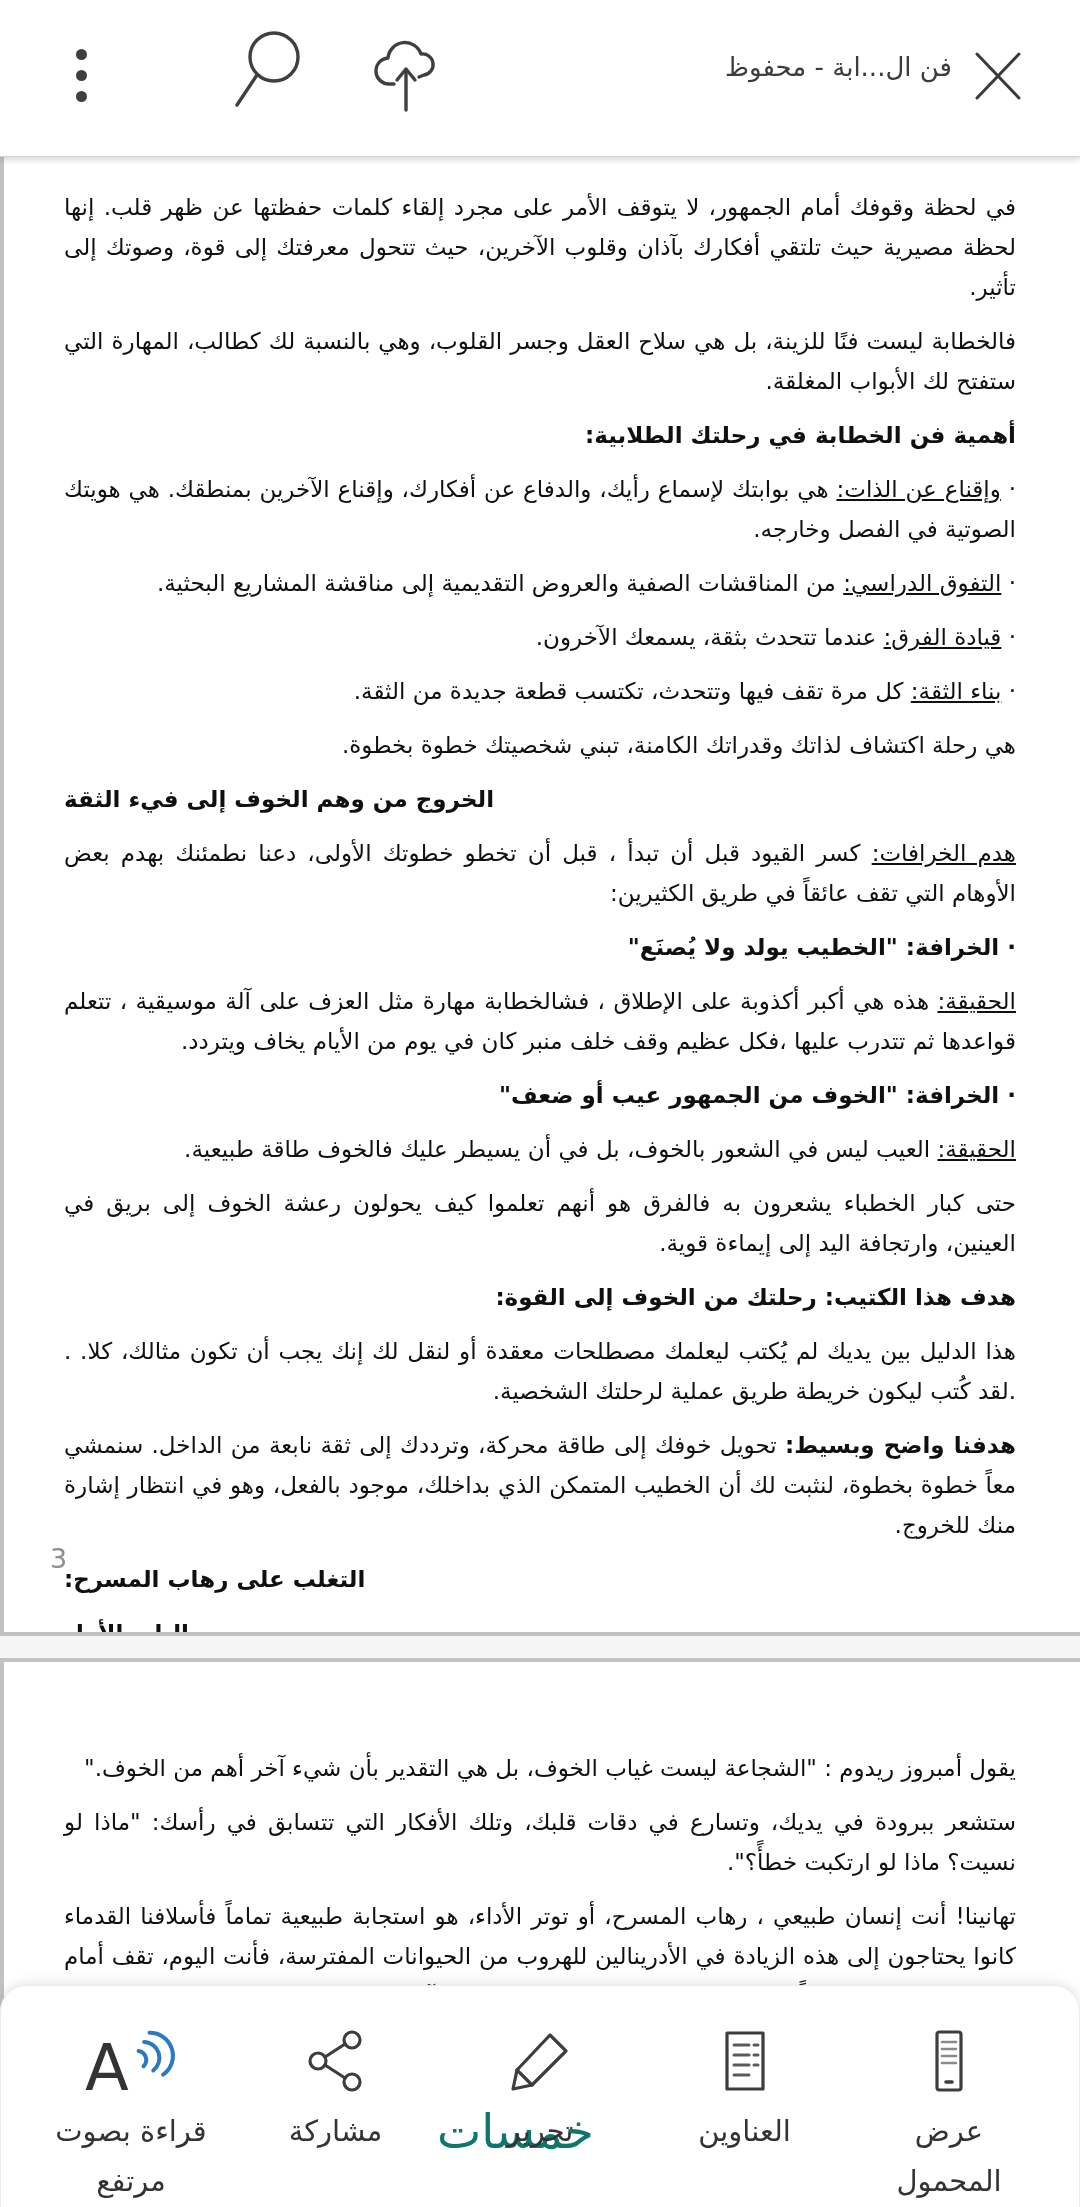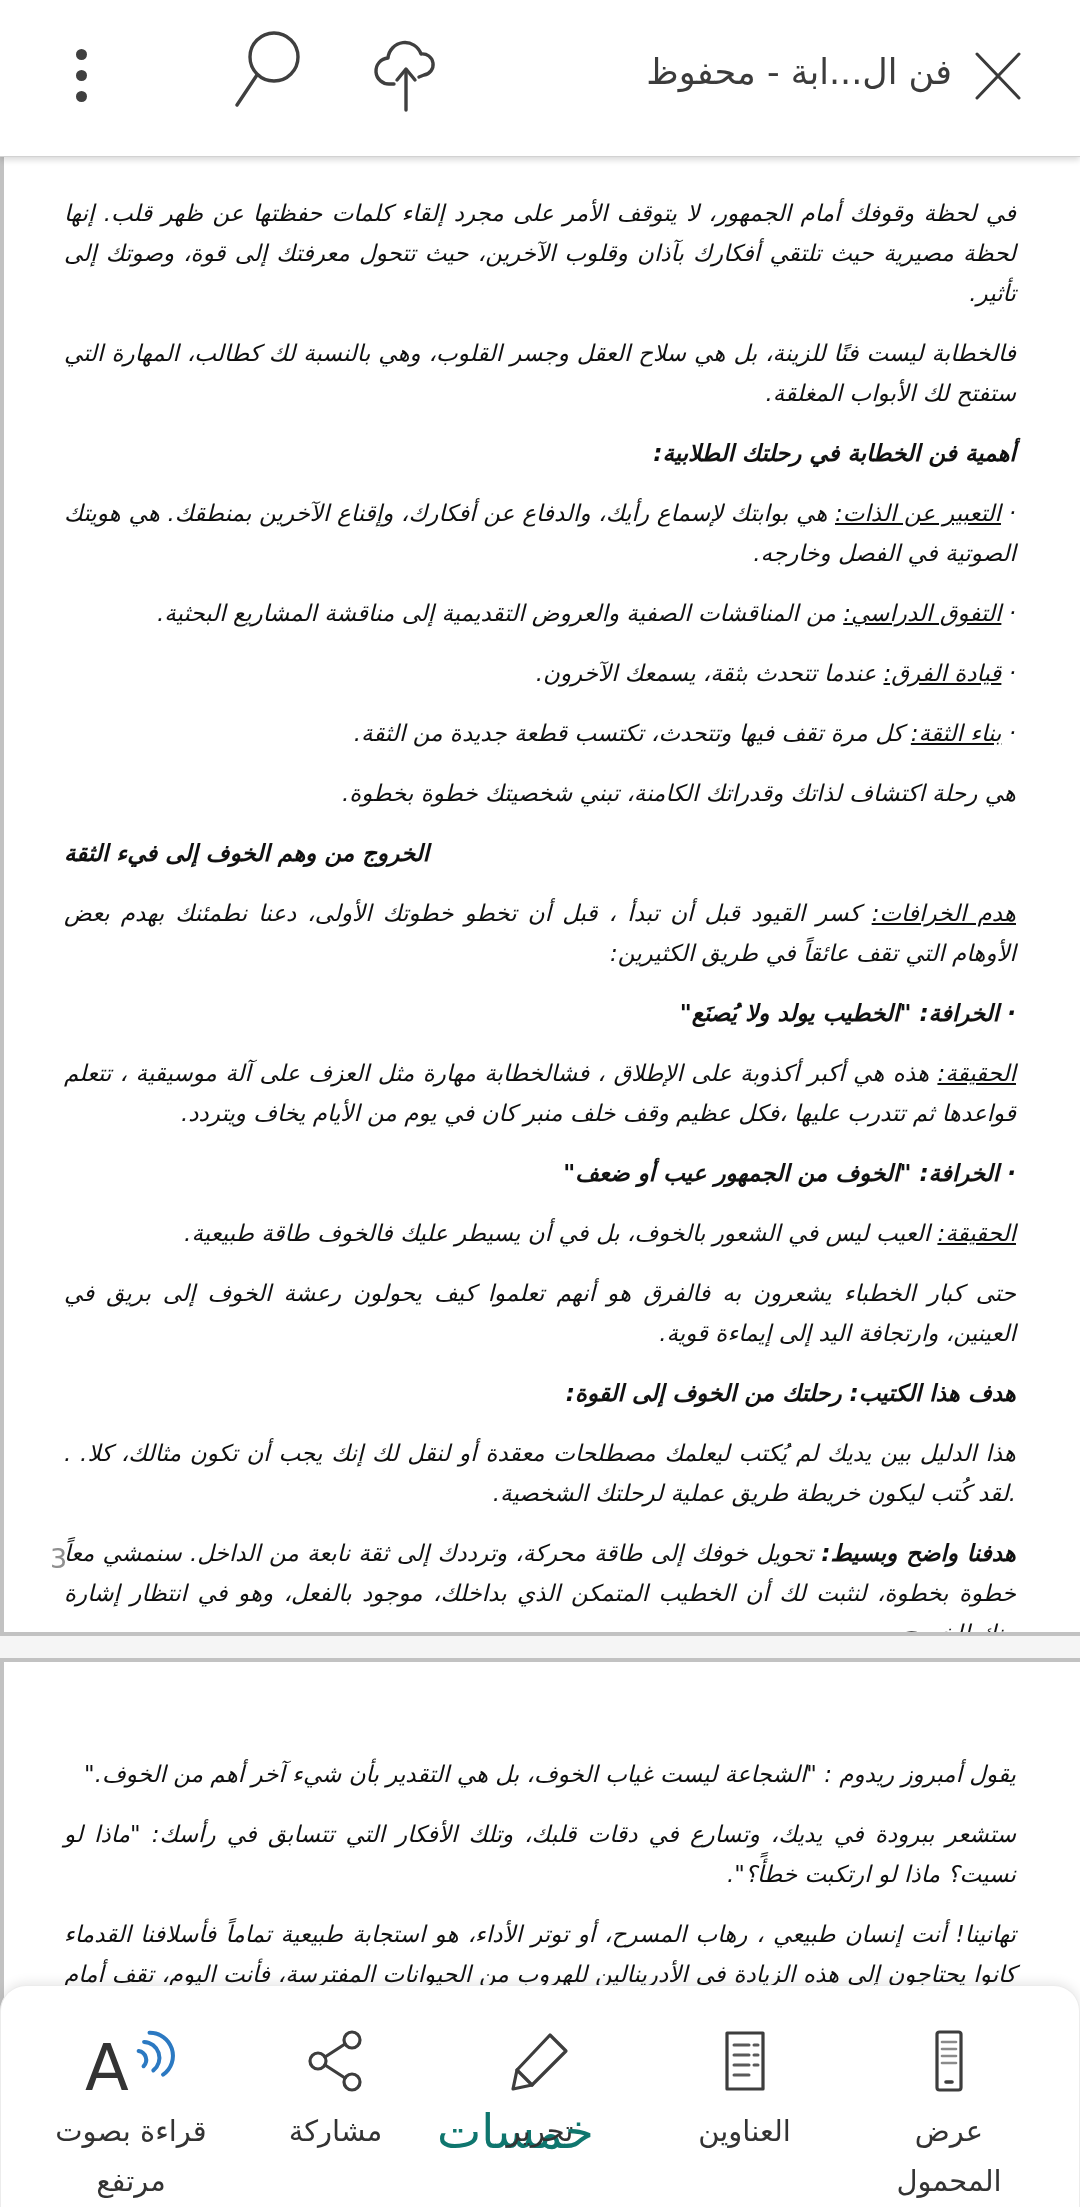--- a/index.html
+++ b/index.html
@@ -9,36 +9,36 @@
   }
   
   .app-bar{
     position:absolute;top:0;left:0;width:1080px;height:156px;background:#ffffff;
     z-index:20;border-bottom:1px solid #d2d2d2;box-shadow:0 3px 6px rgba(0,0,0,.15);
   }
   .menu-dots{position:absolute;left:76px;top:49px;width:14px;cursor:pointer;}
   .menu-dots i{display:block;width:11px;height:11px;border-radius:50%;background:#3f3f3f;margin:0 0 10px 0;}
   .icon-btn{position:absolute;}
   .bar-title{
-    position:absolute;right:128px;top:52px;font-size:35px;color:#3c3c3c;
+    position:absolute;right:128px;top:52px;font-size:26px;color:#3c3c3c;
     direction:rtl;white-space:nowrap;
   }
   
   .viewer{position:absolute;top:157px;left:0;width:1080px;height:2050px;background:#ededed;}
   .page{background:#ffffff;box-sizing:border-box;border-left:4px solid #c2c2c2;width:1080px;position:absolute;left:0;}
   .page1{top:0;height:1479px;border-bottom:4px solid #c2c2c2;overflow:hidden;}
   .page-gap{position:absolute;top:1479px;left:0;width:1080px;height:22px;background:#f5f5f5;}
   .page2{top:1501px;height:560px;border-top:4px solid #c2c2c2;overflow:hidden;}
   .doc{
     direction:rtl;text-align:justify;color:#101010;
     font-size:23px;line-height:40px;
     padding:16px 64px 0 60px;
   }
   .page2 .doc{padding-top:72px;}
-  .doc p{margin:20px 0;font-style:italic;}
+  .doc p{margin:14px 0;}
   .doc p.b{font-weight:bold;}
   .doc p.c{text-align:left;font-weight:bold;}
   .doc span.b{font-weight:bold;}
   .doc span.u{text-decoration:underline;}
   .page-num{position:absolute;left:46px;bottom:58px;color:#8f8f8f;font-size:27px;}
   
   .sheet{
     position:absolute;left:0;top:1985px;width:1080px;height:222px;background:#ffffff;
     border-radius:26px 26px 0 0;border:1px solid #ececec;border-bottom:none;box-sizing:border-box;
     box-shadow:0 -2px 12px rgba(0,0,0,.10);z-index:30;
@@ -91,21 +91,21 @@
     </svg>
   </span>
 </div>
 
 <div class="viewer">
   <div class="page page1">
     <div class="doc">
         <p><span>في لحظة وقوفك أمام الجمهور، لا يتوقف الأمر على مجرد إلقاء كلمات حفظتها عن ظهر قلب. إنها لحظة مصيرية حيث تلتقي أفكارك بآذان وقلوب الآخرين، حيث تتحول معرفتك إلى قوة، وصوتك إلى تأثير.</span></p>
         <p><span>فالخطابة ليست فنًا للزينة، بل هي سلاح العقل وجسر القلوب، وهي بالنسبة لك كطالب، المهارة التي ستفتح لك الأبواب المغلقة.</span></p>
         <p class="b"><span>أهمية فن الخطابة في رحلتك الطلابية:</span></p>
-        <p><span>· </span><span class="u">التعبير عن الذات:</span><span> هي بوابتك لإسماع رأيك، والدفاع عن أفكارك، وإقناع الآخرين بمنطقك. هي هويتك الصوتية في الفصل وخارجه.</span></p>
+        <p><span>· </span><span class="u">وإقناع عن الذات:</span><span> هي بوابتك لإسماع رأيك، والدفاع عن أفكارك، وإقناع الآخرين بمنطقك. هي هويتك الصوتية في الفصل وخارجه.</span></p>
         <p><span>· </span><span class="u">التفوق الدراسي:</span><span> من المناقشات الصفية والعروض التقديمية إلى مناقشة المشاريع البحثية.</span></p>
         <p><span>· </span><span class="u">قيادة الفرق:</span><span> عندما تتحدث بثقة، يسمعك الآخرون.</span></p>
         <p><span>· </span><span class="u">بناء الثقة:</span><span> كل مرة تقف فيها وتتحدث، تكتسب قطعة جديدة من الثقة.</span></p>
         <p><span>هي رحلة اكتشاف لذاتك وقدراتك الكامنة، تبني شخصيتك خطوة بخطوة.</span></p>
         <p class="c"><span>الخروج من وهم  الخوف إلى فيء الثقة</span></p>
         <p><span class="u">هدم الخرافات:</span><span> كسر القيود قبل أن تبدأ ، قبل أن تخطو خطوتك الأولى، دعنا نطمئنك بهدم بعض الأوهام التي تقف عائقاً في طريق الكثيرين:</span></p>
         <p class="b"><span>· الخرافة: "الخطيب يولد ولا يُصنَع"</span></p>
         <p><span class="u">الحقيقة:</span><span> هذه هي أكبر أكذوبة على الإطلاق ، فشالخطابة مهارة مثل العزف على آلة موسيقية ، تتعلم قواعدها ثم تتدرب عليها ،فكل عظيم وقف خلف منبر كان في يوم من الأيام يخاف ويتردد.</span></p>
         <p class="b"><span>· الخرافة: "الخوف من الجمهور عيب أو ضعف"</span></p>
         <p><span class="u">الحقيقة:</span><span> العيب ليس في الشعور بالخوف، بل في أن يسيطر عليك فالخوف طاقة طبيعية.</span></p>

